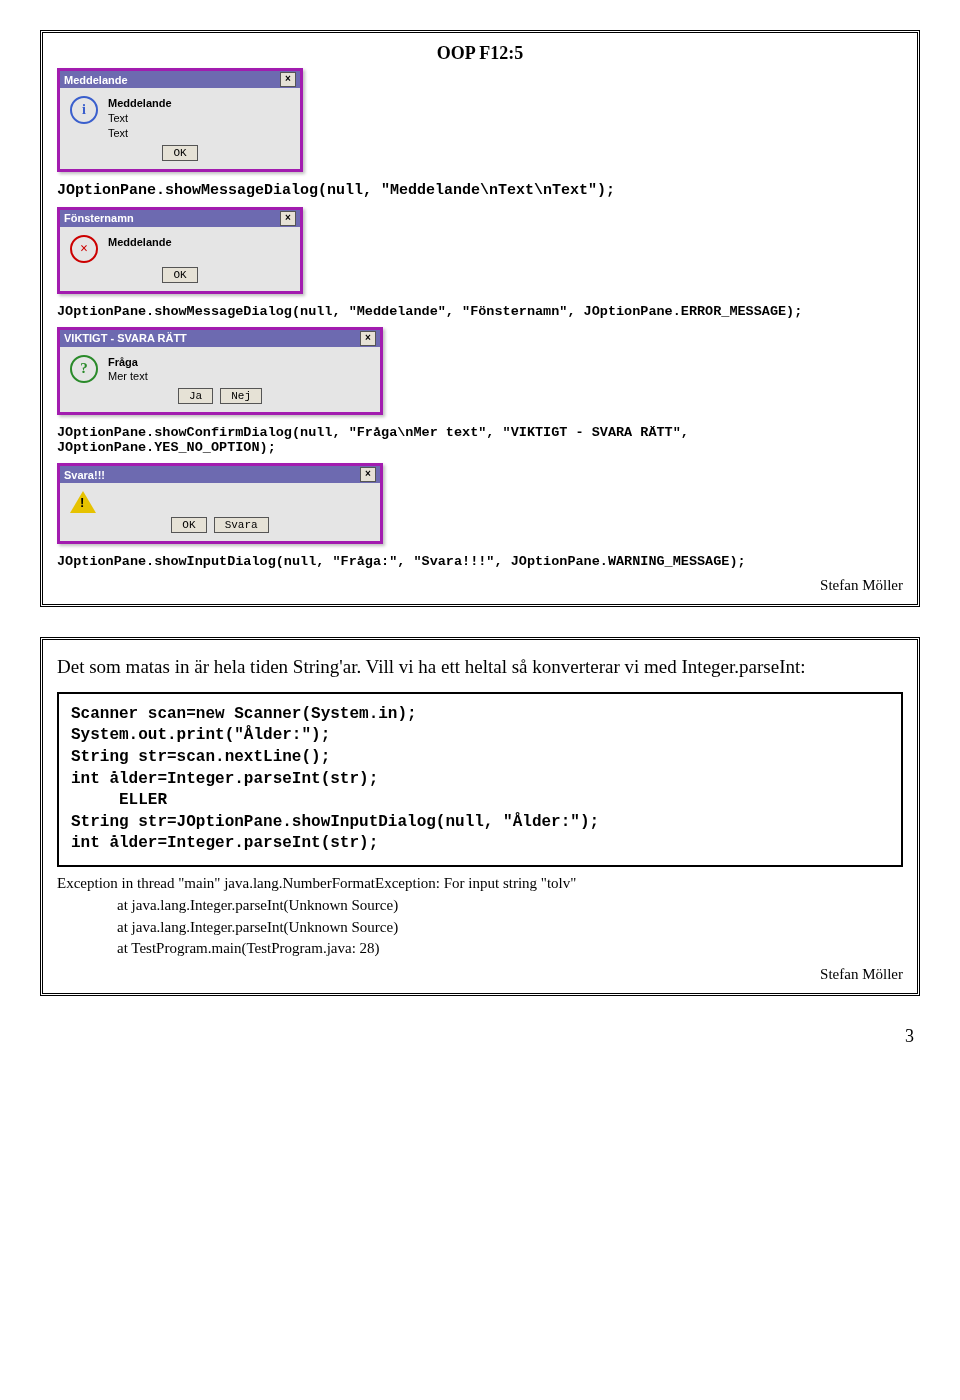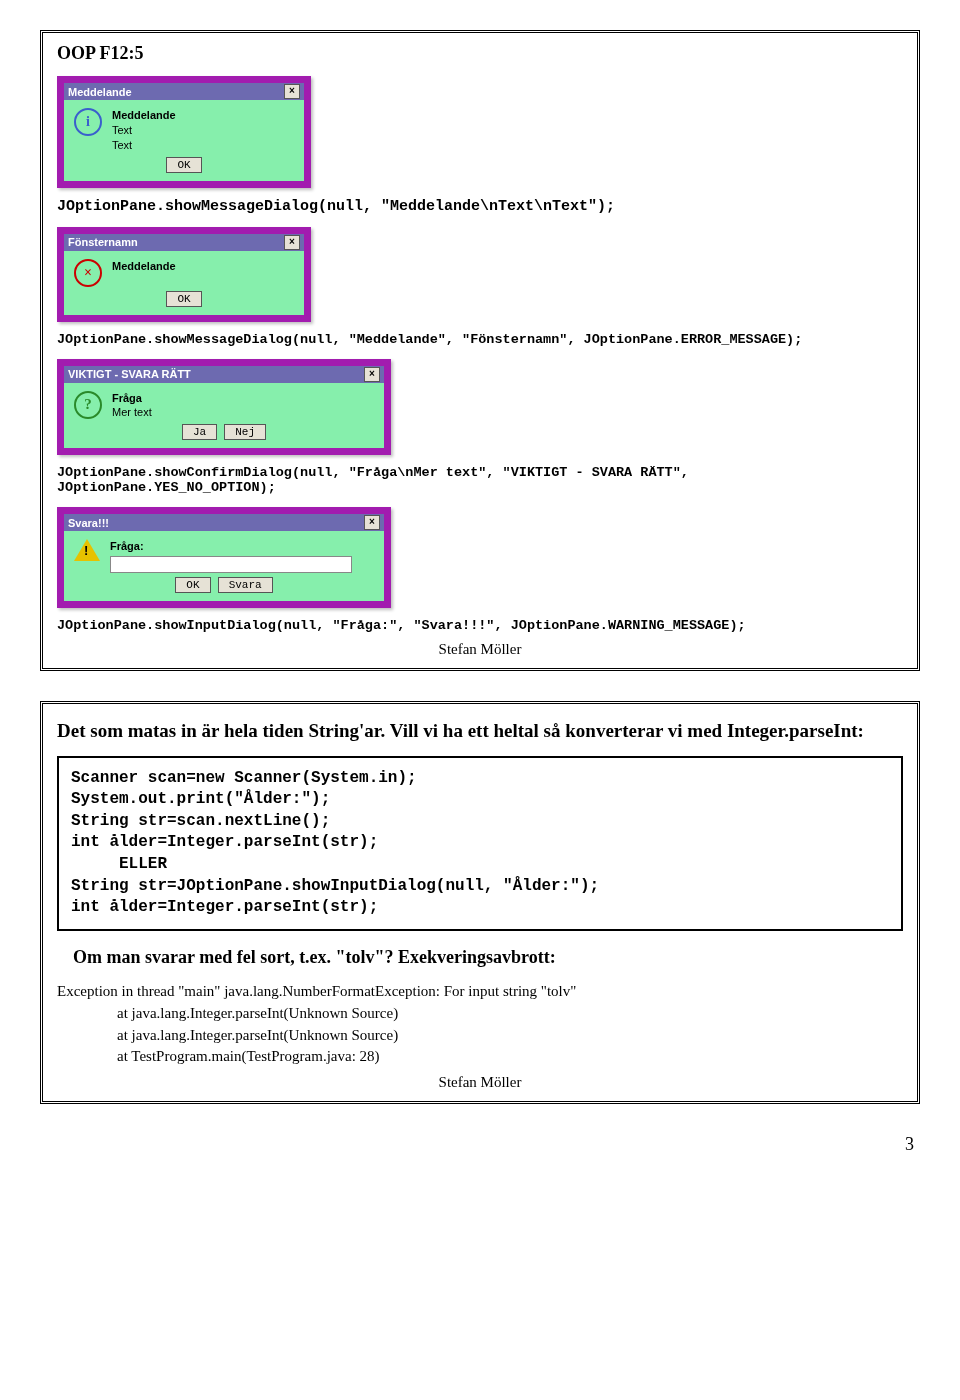--- a/index.html
+++ b/index.html
@@ -9,43 +9,43 @@
     padding: 30px 40px;
     width: 880px;
   }
   .slide {
     border: 3px double #000;
     padding: 10px 14px 10px 14px;
     margin-bottom: 30px;
     position: relative;
   }
   .slide-header {
-    text-align: left;
+    text-align: center;
     font-weight: bold;
     font-size: 18px;
     margin-bottom: 4px;
   }
   .author {
-    text-align: center;
+    text-align: right;
     font-size: 15px;
     margin-top: 6px;
   }
   .code-line {
     font-family: "Courier New", monospace;
     font-weight: bold;
     color: #000000;
     font-size: 15px;
     margin: 2px 0 8px 0;
   }
   .code-line.small { font-size: 13.5px; }
   .dialog {
-    background: #86efac;
-    border: 7px solid #a21caf;
+    background: #e5e5e5;
+    border: 3px solid #a21caf;
     box-shadow: 2px 2px 3px rgba(0,0,0,0.25);
-    margin: 12px 0 10px 0;
+    margin: 0 0 10px 0;
     font-family: "Tahoma", sans-serif;
     font-size: 11px;
     width: 240px;
   }
   .dialog.wide { width: 320px; }
   .titlebar {
     background: #6d6ab0;
     color: #fff;
     display: flex;
     align-items: center;
@@ -121,21 +121,20 @@
     background: #fff;
     border: 1px solid #888;
     width: 240px;
     height: 15px;
     margin-top: 2px;
   }
   .para {
     font-size: 19px;
     line-height: 1.35;
     margin: 4px 0 12px 0;
-    font-weight: bold;
   }
   .para.mid { font-size: 18px; margin-top: 14px; margin-left: 16px;}
   .code-box {
     border: 2.5px solid #000;
     padding: 10px 12px;
     font-family: "Courier New", monospace;
     font-weight: bold;
     font-size: 16px;
     line-height: 1.35;
     white-space: pre;
@@ -218,24 +217,20 @@
 
   <div class="code-line small">JOptionPane.showConfirmDialog(null, "Fråga\nMer text", "VIKTIGT - SVARA RÄTT", JOptionPane.YES_NO_OPTION);</div>
 
   <div class="dialog wide">
     <div class="titlebar">
       <span>Svara!!!</span>
       <span class="close-x">×</span>
     </div>
     <div class="dlg-body">
       <div class="icon-warning"></div>
-      <div class="msg">
-        <span class="bold">Fråga:</span>
-        <div class="input-field"></div>
-      </div>
     </div>
     <div class="dlg-buttons">
       <button class="btn">OK</button>
       <button class="btn">Svara</button>
     </div>
   </div>
 
   <div class="code-line small">JOptionPane.showInputDialog(null, "Fråga:", "Svara!!!", JOptionPane.WARNING_MESSAGE);</div>
 
   <div class="author">Stefan Möller</div>
@@ -246,21 +241,20 @@
   <div class="para">Det som matas in är hela tiden String'ar. Vill vi ha ett heltal så konverterar vi med Integer.parseInt:</div>
 
   <div class="code-box">Scanner scan=new Scanner(System.in);
 System.out.print("Ålder:");
 String str=scan.nextLine();
 int ålder=Integer.parseInt(str);
      ELLER
 String str=JOptionPane.showInputDialog(null, "Ålder:");
 int ålder=Integer.parseInt(str);</div>
 
-  <div class="para mid">Om man svarar med fel sort, t.ex. "tolv"? Exekveringsavbrott:</div>
 
   <div class="stack">
     <span>Exception in thread "main" java.lang.NumberFormatException: For input string "tolv"</span>
     <span class="indent">at java.lang.Integer.parseInt(Unknown Source)</span>
     <span class="indent">at java.lang.Integer.parseInt(Unknown Source)</span>
     <span class="indent">at TestProgram.main(TestProgram.java: 28)</span>
   </div>
 
   <div class="author">Stefan Möller</div>
 </div>

